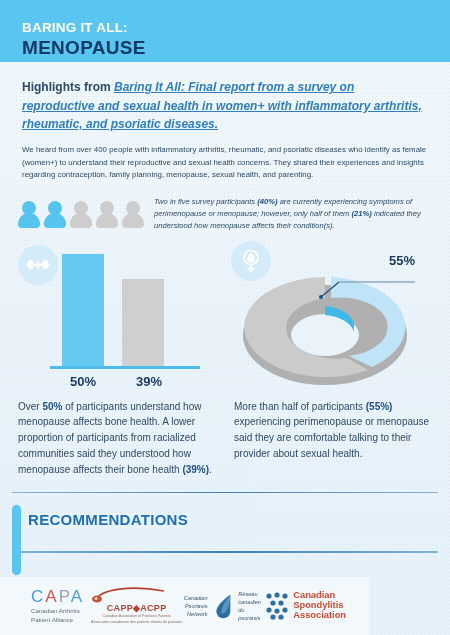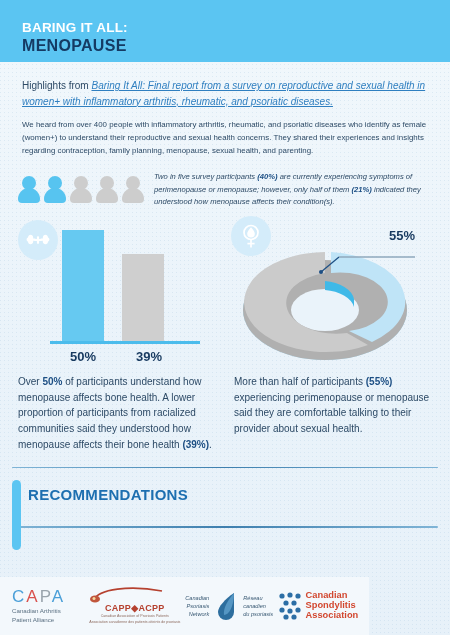--- a/index.html
+++ b/index.html
@@ -26,35 +26,36 @@
   }
   .header .kicker {
     color: #ffffff;
     font-size: 13.5px;
     font-weight: bold;
     letter-spacing: .2px;
     line-height: 1.05;
   }
   .header .title {
     color: #153a63;
-    font-size: 16px;
+    font-size: 19px;
     font-weight: bold;
     letter-spacing: .3px;
     line-height: 1.15;
     margin-top: 2px;
   }
 
   
   .intro {
     padding: 16px 22px 0 22px;
   }
   .intro .hl {
-    font-size: 10px;
+    font-size: 12px;
     line-height: 1.55;
     color: #2d4a66;
+    font-weight: bold;
   }
   .intro .hl a {
     color: #2f7fc0;
     font-style: italic;
     text-decoration: underline;
   }
   .intro .body {
     margin-top: 10px;
     font-size: 7.9px;
     line-height: 1.62;
@@ -198,21 +199,21 @@
   .rec-list { list-style: none; }
 
   
   .footer {
     position: absolute;
     left: 0; bottom: 0;
     width: 369px; height: 58px;
     background: #f3f8fc;
     display: flex;
     align-items: center;
-    padding: 0 4px;
+    padding: 0 23px;
   }
   .logo { display: flex; align-items: center; }
 
   .logo-capa { width: 104px; padding-left: 8px; }
   .capa-letters { font-size: 17px; font-weight: 500; letter-spacing: 2px; line-height: 1; }
   .capa-letters .c1 { color: #4a9fd8; }
   .capa-letters .c2 { color: #d9534f; }
   .capa-letters .c3 { color: #9aa4ac; }
   .capa-letters .c4 { color: #4a9fd8; }
   .capa-sub { font-size: 6.2px; color: #5c7183; line-height: 1.45; margin-top: 2px; }

